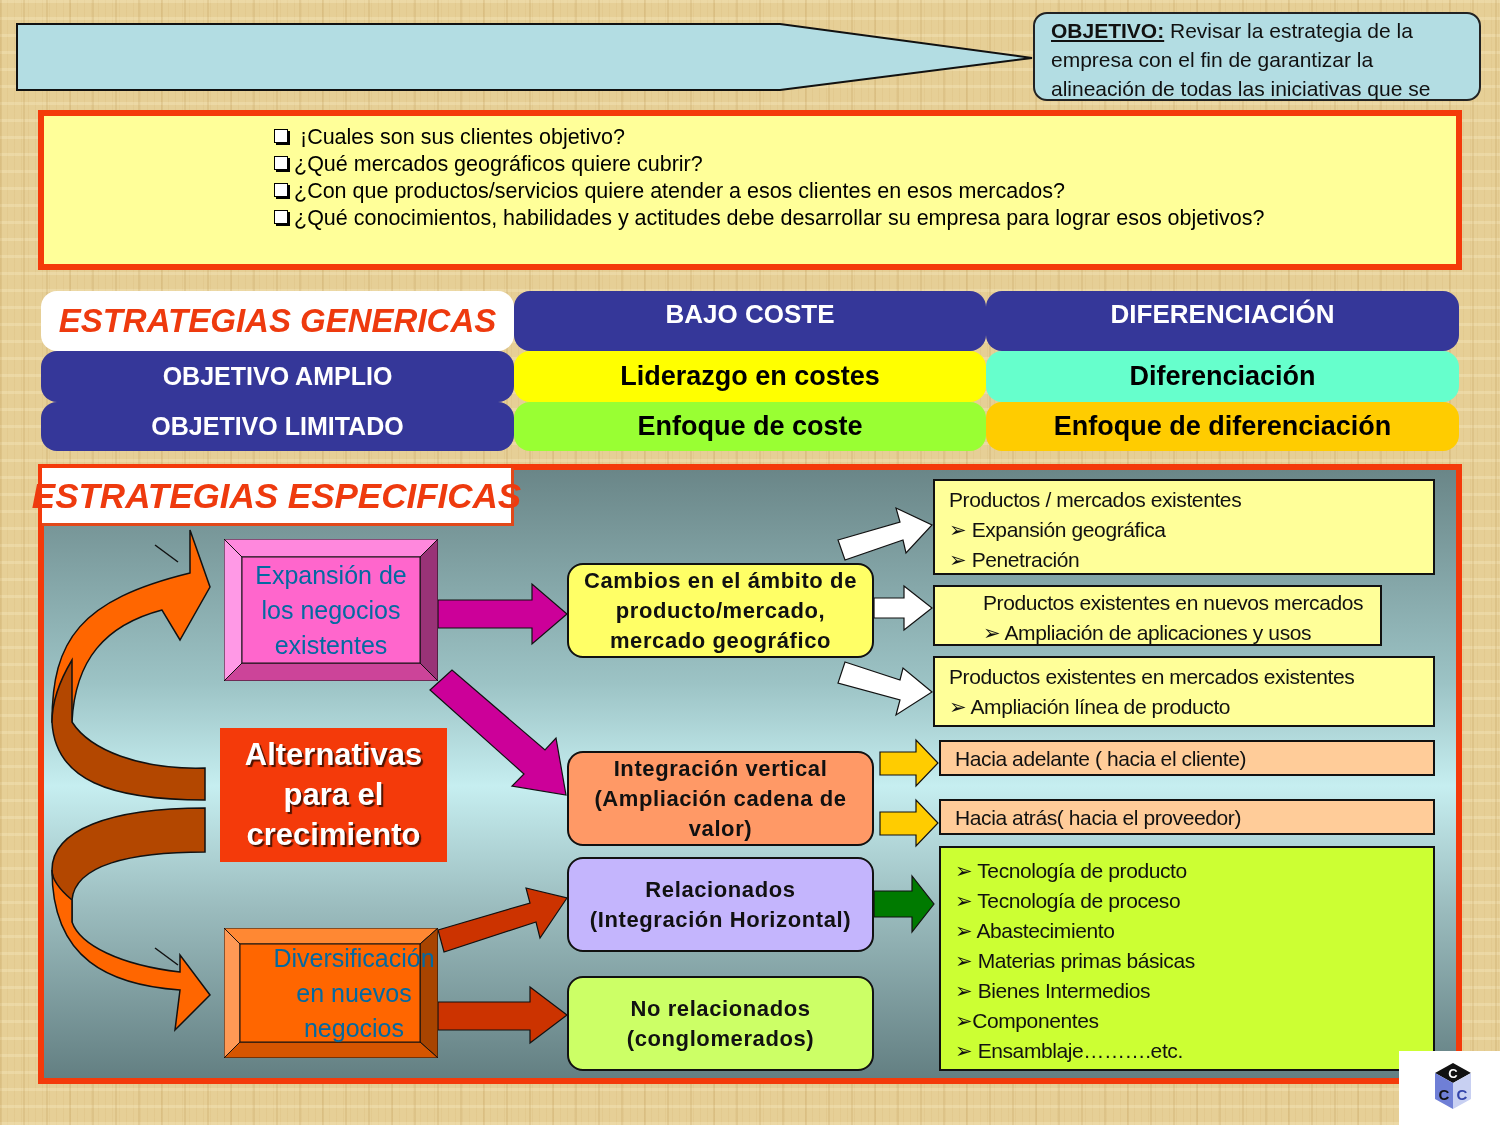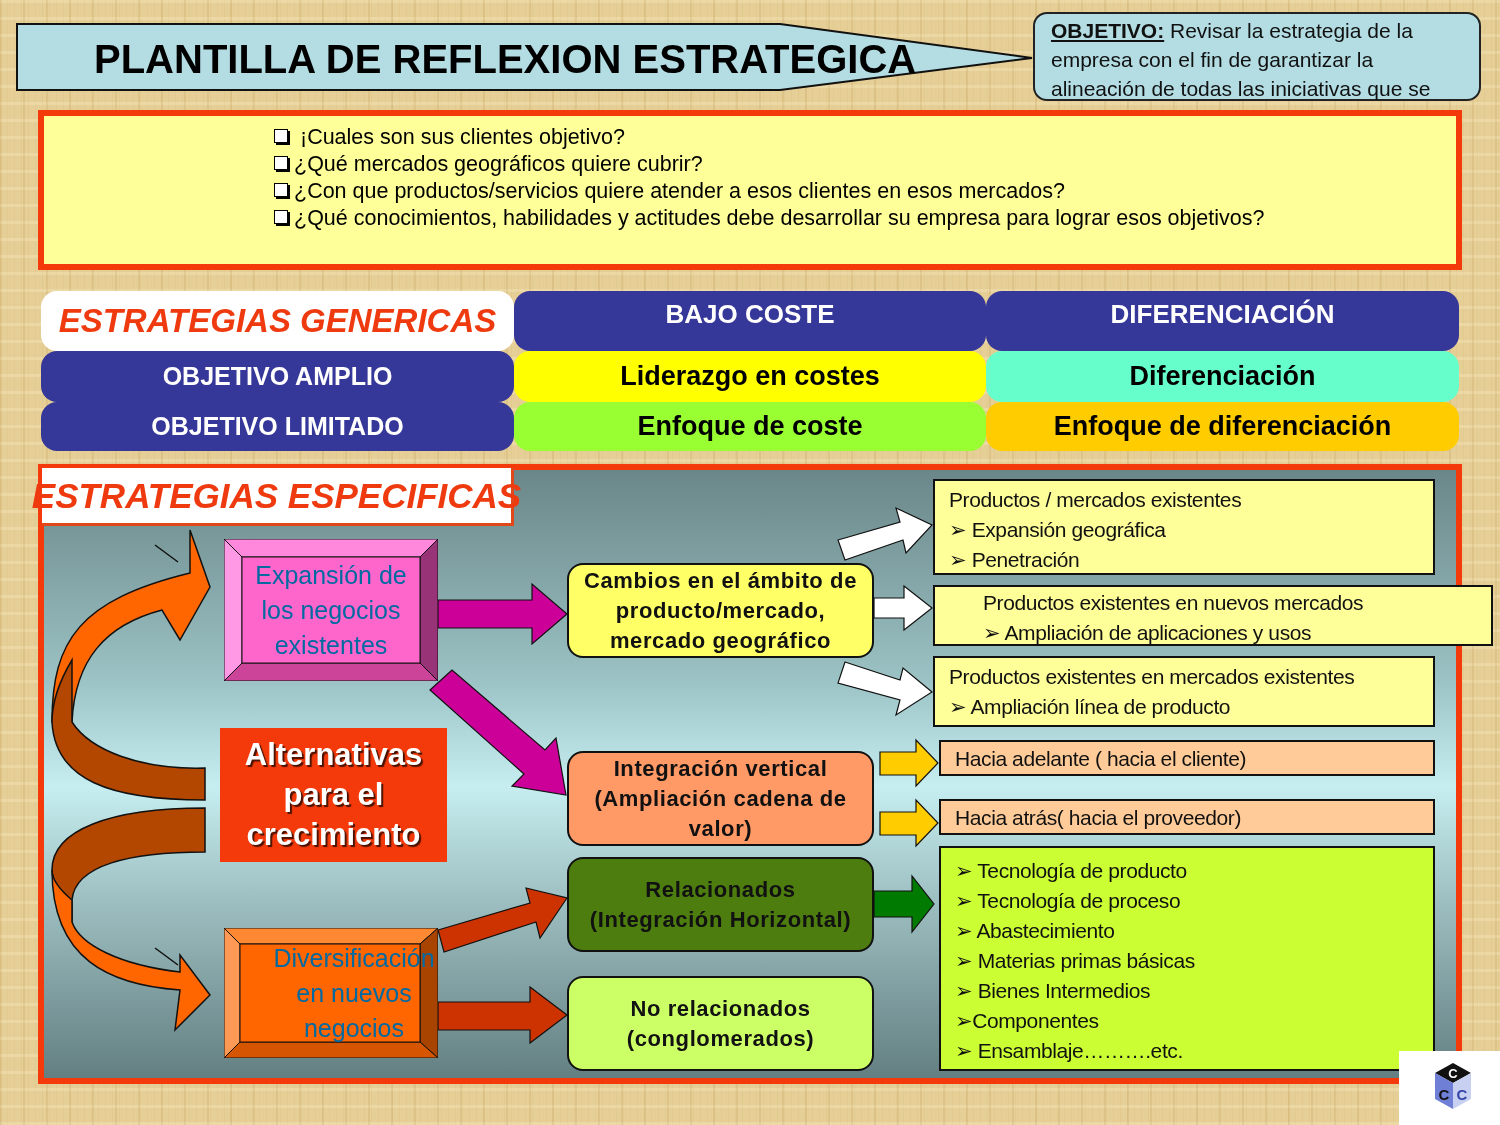--- a/index.html
+++ b/index.html
@@ -95,21 +95,20 @@
   #logo { left: 1399px; top: 1051px; width: 101px; height: 74px; background: #fff; }
   #arrows-svg { position: absolute; left: 0; top: 0; }
 </style>
 </head>
 <body>
 
 <div id="title-banner" class="abs">
   <svg width="1018" height="70" viewBox="0 0 1018 70">
     <polygon points="1,2 764,2 1016,36 764,68 1,68" fill="#b3dde3" stroke="#111" stroke-width="2"></polygon>
   </svg>
-  <div id="title-text">PLANTILLA DE REFLEXION ESTRATEGICA</div>
 </div>
 
 <div id="objective-box" class="abs">
   <span class="lbl">OBJETIVO:</span><span> Revisar la estrategia de la empresa con el fin de garantizar la alineación de todas las iniciativas que se planteen .</span>
 </div>
 
 <div id="questionnaire" class="abs">
   <div class="q-item"><span class="q-box"></span><span> ¡Cuales son sus clientes objetivo?</span></div>
   <div class="q-item"><span class="q-box"></span><span>¿Qué mercados geográficos quiere cubrir?</span></div>
   <div class="q-item"><span class="q-box"></span><span>¿Con que productos/servicios quiere atender a esos clientes en esos mercados?</span></div>
@@ -208,39 +207,39 @@
     <div>mercado geográfico</div>
   </div>
 </div>
 <div class="rbox" style="left:567px;top:751px;width:307px;height:95px;background:#ff9966;">
   <div>
     <div>Integración vertical</div>
     <div>(Ampliación cadena de</div>
     <div>valor)</div>
   </div>
 </div>
-<div class="rbox" style="left:567px;top:857px;width:307px;height:95px;background:#4d7c0f;">
+<div class="rbox" style="left:567px;top:857px;width:307px;height:95px;background:#c4b5fd;">
   <div>
     <div>Relacionados</div>
     <div>(Integración Horizontal)</div>
   </div>
 </div>
 <div class="rbox" style="left:567px;top:976px;width:307px;height:95px;background:#ccff66;">
   <div>
     <div>No relacionados</div>
     <div>(conglomerados)</div>
   </div>
 </div>
 
 <div class="rbox-list narrow" style="left:933px;top:479px;width:502px;height:96px;background:#ffff99;">
   <div>Productos / mercados existentes</div>
   <div><span>➢</span> <span>Expansión geográfica</span></div>
   <div><span>➢</span> <span>Penetración</span></div>
 </div>
-<div class="rbox-list narrow" style="left:933px;top:585px;width:560px;height:61px;background:#ffff99;padding-top:1px;padding-left:48px;">
+<div class="rbox-list narrow" style="left:933px;top:585px;width:449px;height:61px;background:#ffff99;padding-top:1px;padding-left:48px;">
   <div>Productos existentes en nuevos  mercados</div>
   <div><span>➢</span> <span>Ampliación de aplicaciones y usos</span></div>
 </div>
 <div class="rbox-list narrow" style="left:933px;top:656px;width:502px;height:71px;background:#ffff99;">
   <div>Productos existentes en  mercados existentes</div>
   <div><span>➢</span> <span>Ampliación línea de producto</span></div>
 </div>
 
 <div class="rbox-list narrow" style="left:939px;top:740px;width:496px;height:36px;background:#ffcc99;padding-top:2px;">Hacia adelante ( hacia el cliente)</div>
 <div class="rbox-list narrow" style="left:939px;top:799px;width:496px;height:36px;background:#ffcc99;padding-top:2px;">Hacia atrás( hacia el proveedor)</div>

